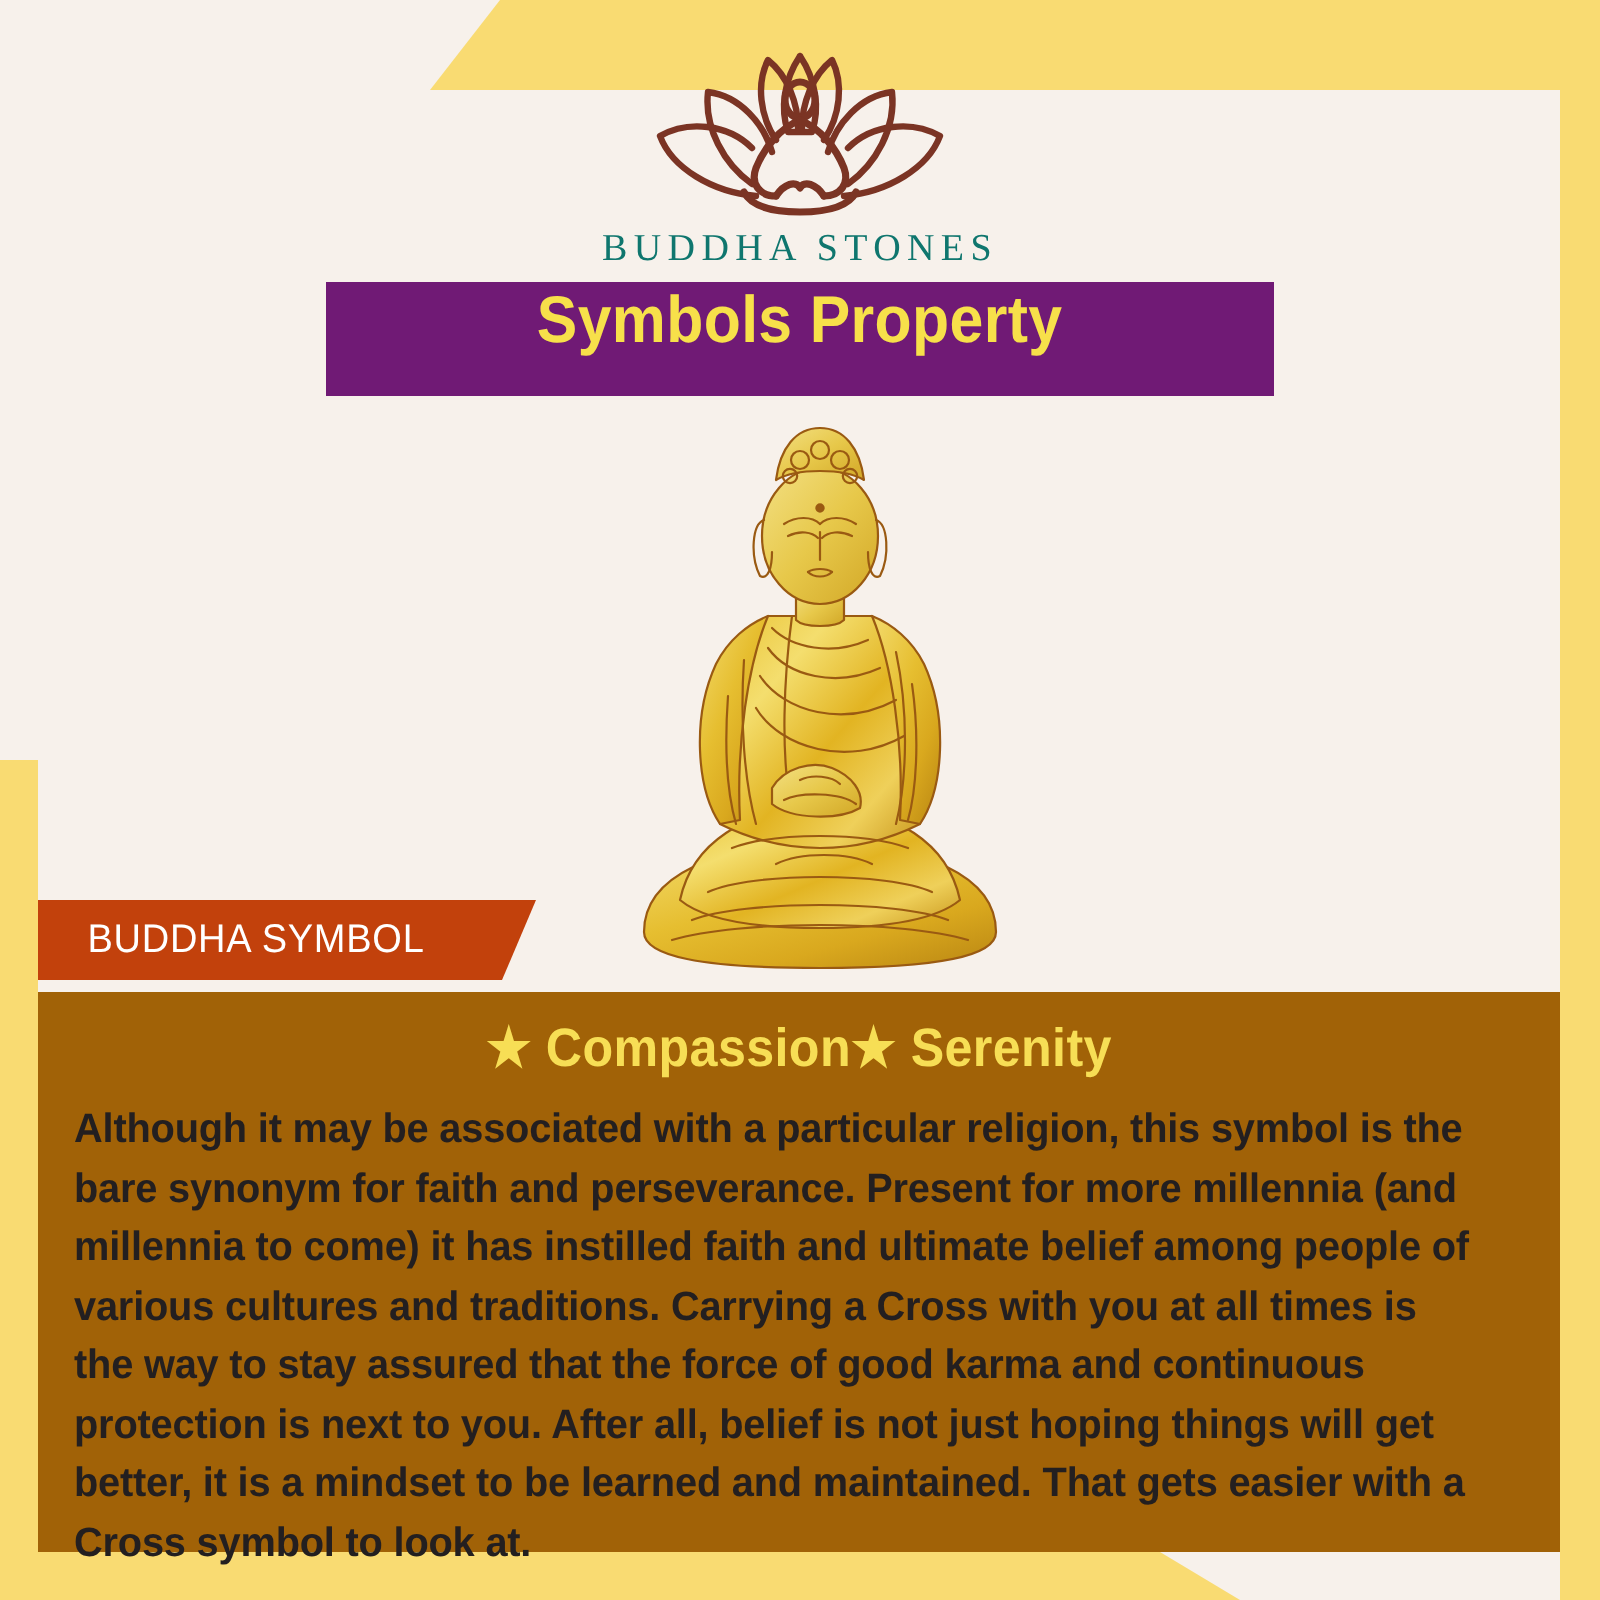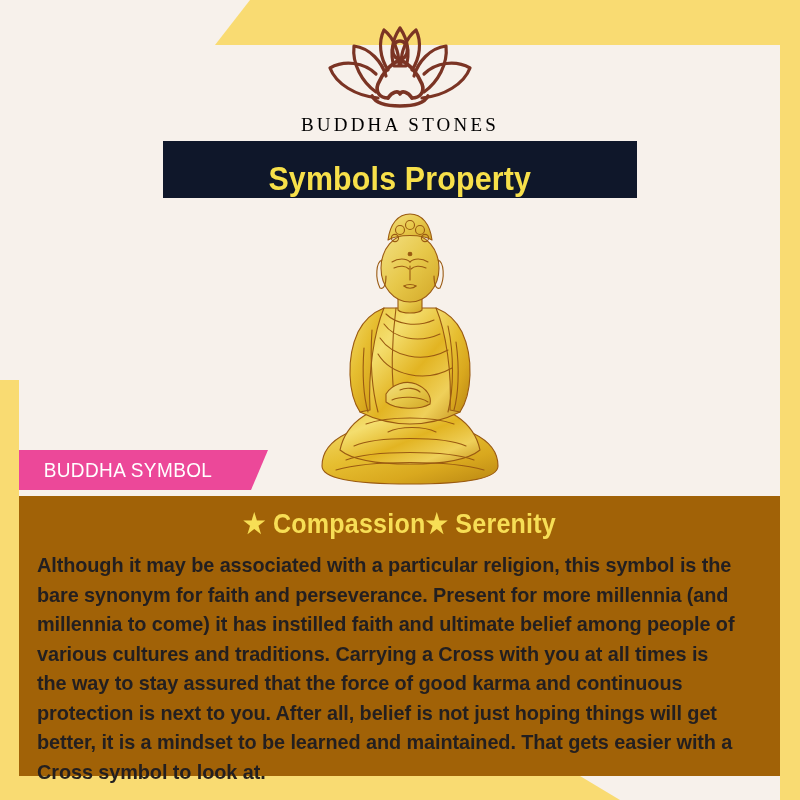--- a/index.html
+++ b/index.html
@@ -70,34 +70,34 @@
     display: block;
     margin: 0 auto;
     width: 160px;
     height: 92px;
   }
   .logo-wordmark {
     margin-top: 4px;
     font-family: "Liberation Serif", serif;
     font-size: 19px;
     letter-spacing: 3.2px;
-    color: #000000;
+    color: #0f766e;
     font-weight: 400;
   }
 
   
   .title-band {
     position: absolute;
     top: 141px;
     left: 163px;
     width: 474px;
     height: 57px;
-    background: #0f172a;
+    background: #701a75;
     display: flex;
-    align-items: flex-end;
+    align-items: flex-start;
     justify-content: center;
   }
   .title-text {
     font-family: "Liberation Sans Narrow", "Liberation Sans", sans-serif;
     font-size: 33px;
     font-weight: bold;
     color: #F7E04A;
     letter-spacing: 0.2px;
     transform: scaleX(0.92);
   }
@@ -112,21 +112,21 @@
   }
   .hero svg { display: block; width: 100%; height: 100%; }
 
   
   .ribbon {
     position: absolute;
     top: 450px;
     left: 19px;
     width: 249px;
     height: 40px;
-    background: #ec4899;
+    background: #c2410c;
     clip-path: polygon(0 0, 100% 0, 232px 100%, 0 100%);
     display: flex;
     align-items: center;
   }
   .ribbon-label {
     padding-left: 26px;
     color: #FFFFFF;
     font-family: "Liberation Sans Narrow", "Liberation Sans", sans-serif;
     font-size: 20px;
     letter-spacing: 0.4px;

